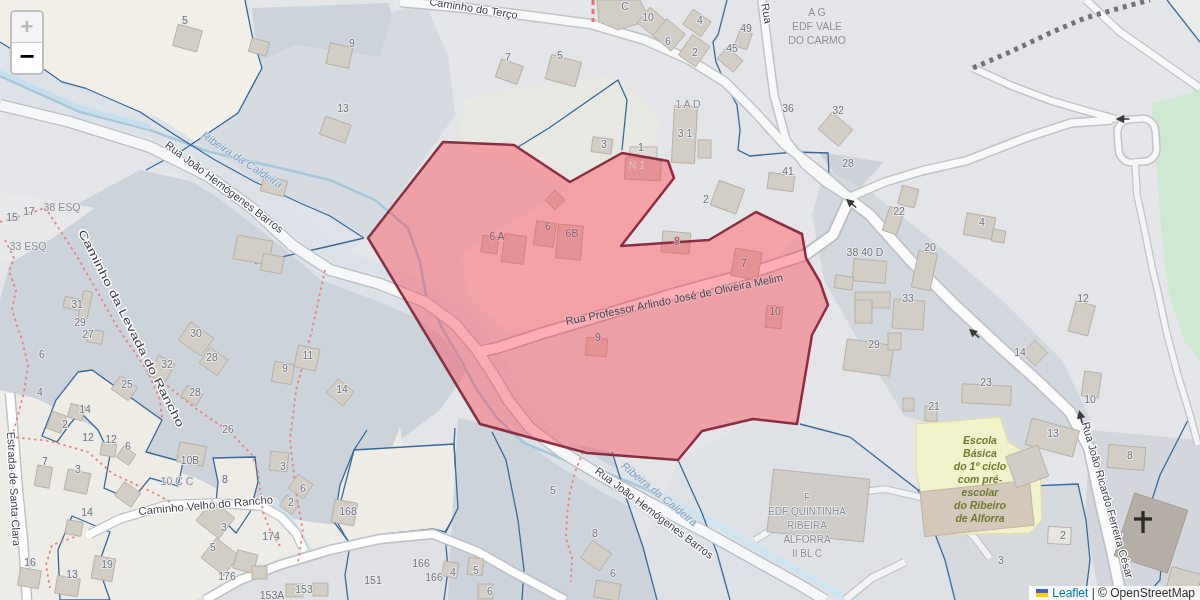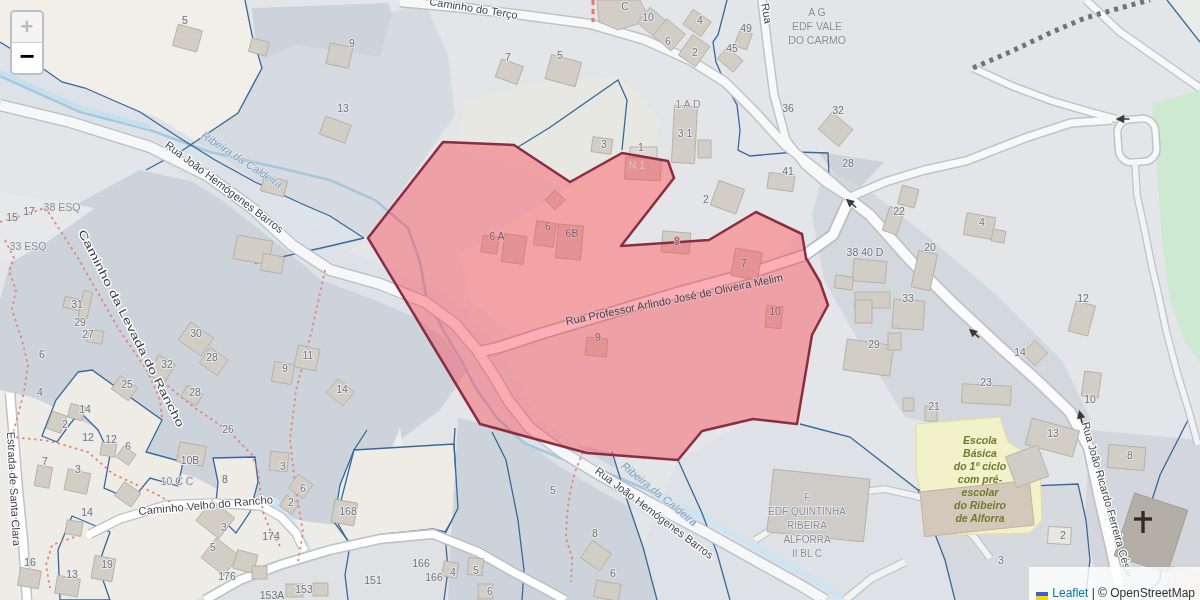--- a/index.html
+++ b/index.html
@@ -519,21 +519,21 @@
       </g>
 </svg>
 
 <div style="position:absolute;left:10px;top:10px;width:30px;border:2px solid rgba(0,0,0,0.25);border-radius:5px;background:#fff;">
 
 <div style="width:30px;height:30px;background:#f4f4f4;color:#bbb;font:bold 22px 'Liberation Sans',sans-serif;text-align:center;line-height:30px;border-bottom:1px solid #ccc;border-radius:4px 4px 0 0;">+</div>
 
 <div style="width:30px;height:30px;background:#fff;color:#000;font:bold 26px 'Liberation Sans',sans-serif;text-align:center;line-height:26px;border-radius:0 0 4px 4px;">−</div>
 </div>
 
-<div style="position:absolute;right:0;bottom:0;height:33px;background:rgba(255,255,255,0.82);color:#333;font:12px 'Liberation Sans',sans-serif;padding:0 5px 0 7px;display:flex;align-items:flex-end;">
+<div style="position:absolute;right:0;bottom:0;height:14px;background:rgba(255,255,255,0.82);color:#333;font:12px 'Liberation Sans',sans-serif;padding:0 5px 0 7px;display:flex;align-items:center;">
 
 <svg width="12" height="8" viewBox="0 0 12 8" style="margin-right:4px;">
         <rect width="12" height="4" fill="#3f5fd6"></rect>
         <rect y="4" width="12" height="4" fill="#ffd500"></rect>
       </svg>
 <span style="color:#0078a8;">Leaflet</span>
       <span>&nbsp;| © OpenStreetMap</span>
 </div>
 </div>
 

